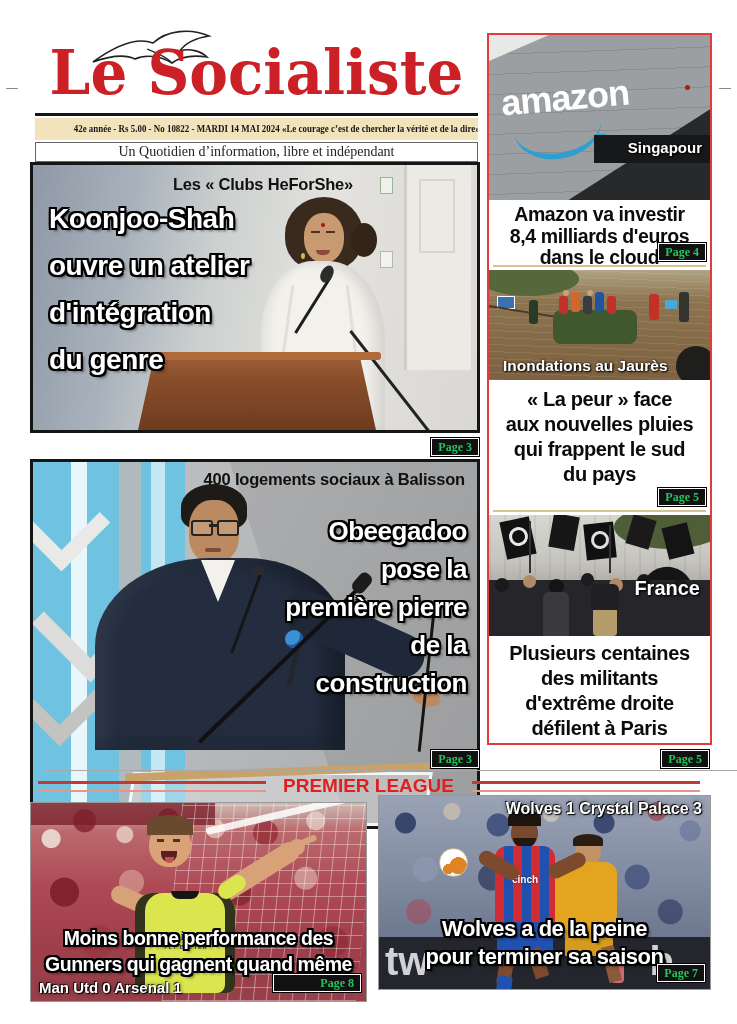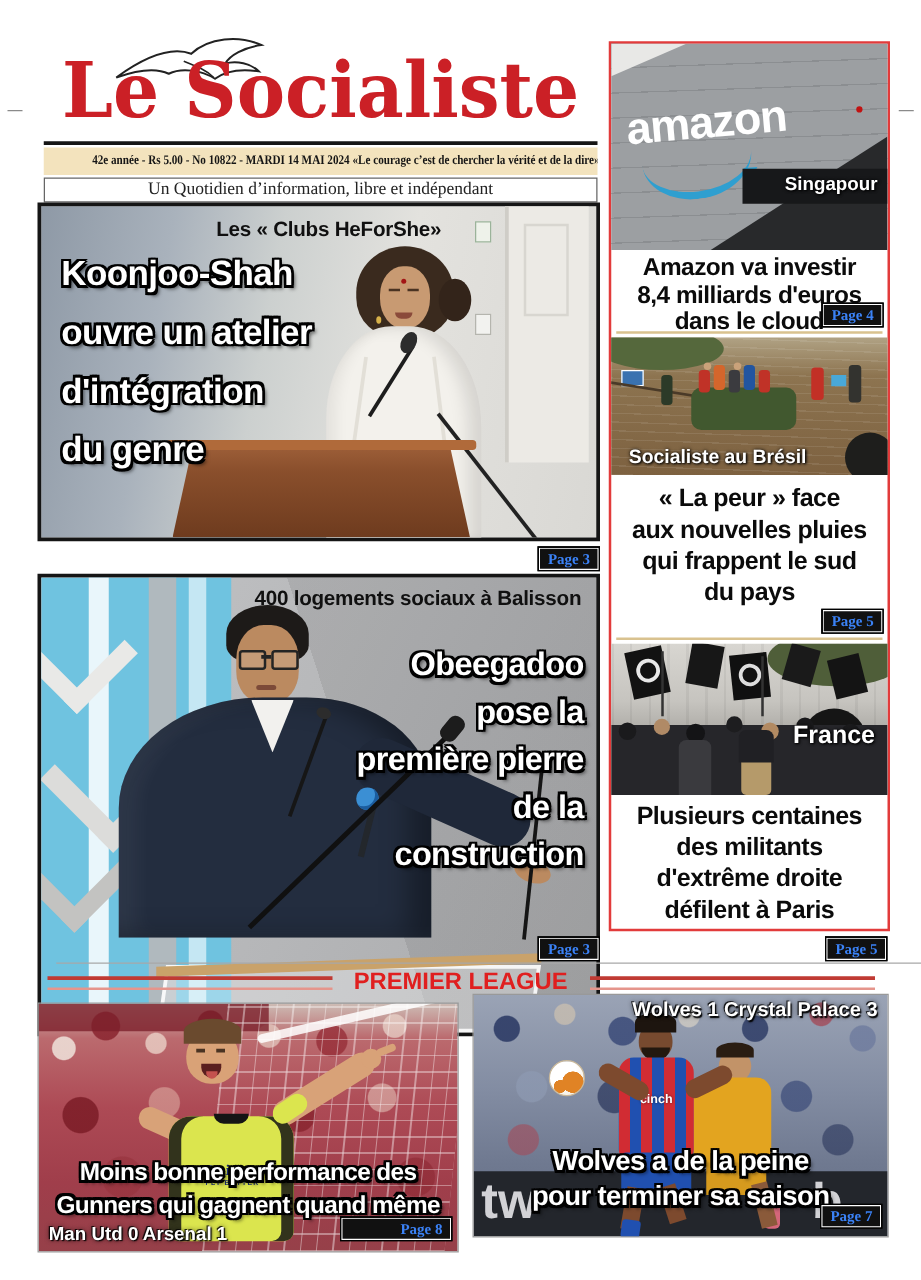--- a/index.html
+++ b/index.html
@@ -4,21 +4,21 @@
 <style>
   html,body{margin:0;padding:0;background:#fff;}
   #page{position:relative;width:737px;height:1024px;background:#fff;overflow:hidden;
         font-family:"Liberation Sans",sans-serif;}
   .abs{position:absolute;}
   .photo{position:absolute;overflow:hidden;}
   
   .otl{color:#fff;font-weight:bold;letter-spacing:-0.5px;
        text-shadow:-2px -2px 0 #000,2px -2px 0 #000,-2px 2px 0 #000,2px 2px 0 #000,
                    -2px 0 0 #000,2px 0 0 #000,0 -2px 0 #000,0 2px 0 #000,3px 3px 3px rgba(0,0,0,.55);}
-  .badge{position:absolute;background:#111;color:#3b82f6;font-family:"Liberation Serif",serif;
+  .badge{position:absolute;background:#111;color:#22c55e;font-family:"Liberation Serif",serif;
          font-weight:bold;font-size:12px;line-height:14px;padding:2px 7px;
          box-shadow:inset 0 0 0 1px #fff;border:1px solid #000;}
   .kicker{position:absolute;color:#101010;font-weight:bold;font-size:16px;letter-spacing:-0.2px;}
   .sb-head{position:absolute;left:4px;right:4px;text-align:center;color:#0b0b0b;
            font-weight:800;letter-spacing:-0.4px;}
   .sb-sep{position:absolute;left:4px;right:4px;height:2px;background:#d9c28f;}
   .caption{position:absolute;color:#fff;font-weight:bold;
            text-shadow:0 0 3px rgba(0,0,0,.9),1px 1px 2px #000;}
   .score{position:absolute;color:#fff;font-weight:bold;
          text-shadow:-1px -1px 0 rgba(0,0,0,.8),1px 1px 1px #000,0 0 4px rgba(0,0,0,.8);}
@@ -159,21 +159,21 @@
       <div class="abs" style="left:94px;top:26px;width:9px;height:18px;background:#3b3b3f;border-radius:3px;"></div>
       <div class="abs" style="left:106px;top:22px;width:9px;height:20px;background:#2255a0;border-radius:3px;"></div>
       <div class="abs" style="left:118px;top:26px;width:9px;height:18px;background:#c03227;border-radius:3px;"></div>
       <div class="abs" style="left:74px;top:20px;width:6px;height:6px;background:#caa27a;border-radius:50%;"></div>
       <div class="abs" style="left:98px;top:20px;width:6px;height:6px;background:#caa27a;border-radius:50%;"></div>
       <div class="abs" style="left:40px;top:30px;width:9px;height:24px;background:#2c3a28;border-radius:3px;"></div>
       <div class="abs" style="left:160px;top:24px;width:10px;height:26px;background:#c23026;border-radius:3px;"></div>
       <div class="abs" style="left:176px;top:30px;width:12px;height:9px;background:#49a8d8;"></div>
       <div class="abs" style="left:190px;top:22px;width:10px;height:30px;background:#33332f;border-radius:3px;"></div>
       <div class="abs" style="right:-6px;bottom:-6px;width:40px;height:40px;background:#1e1e1c;border-radius:50%;"></div>
-      <div class="caption" style="left:14px;bottom:5px;font-size:15.5px;">Socialiste au Brésil</div>
+      <div class="caption" style="left:14px;bottom:5px;font-size:15.5px;">Inondations au Jaurès</div>
     </div>
     <div class="sb-head" style="top:352px;font-size:20px;line-height:25px;">« La peur » face<br>aux nouvelles pluies<br>qui frappent le sud<br>du pays</div>
     <div class="badge" style="right:3px;top:452px;">Page 5</div>
     <div class="sb-sep" style="top:475px;"></div>
 
     <div class="photo" style="left:0;top:480px;right:0;height:121px;
          background:repeating-linear-gradient(90deg,rgba(0,0,0,.05) 0 2px,transparent 2px 15px),
          linear-gradient(180deg,#d8d6d1 0%,#c6c4bf 38%,#aba9a4 60%,#8e8c88 100%);">
       <div class="abs" style="right:-14px;top:-10px;width:110px;height:44px;background:#4f5e39;border-radius:50%;"></div>
       <div class="abs" style="left:14px;top:4px;width:30px;height:38px;background:#121212;transform:rotate(-12deg);"></div>

